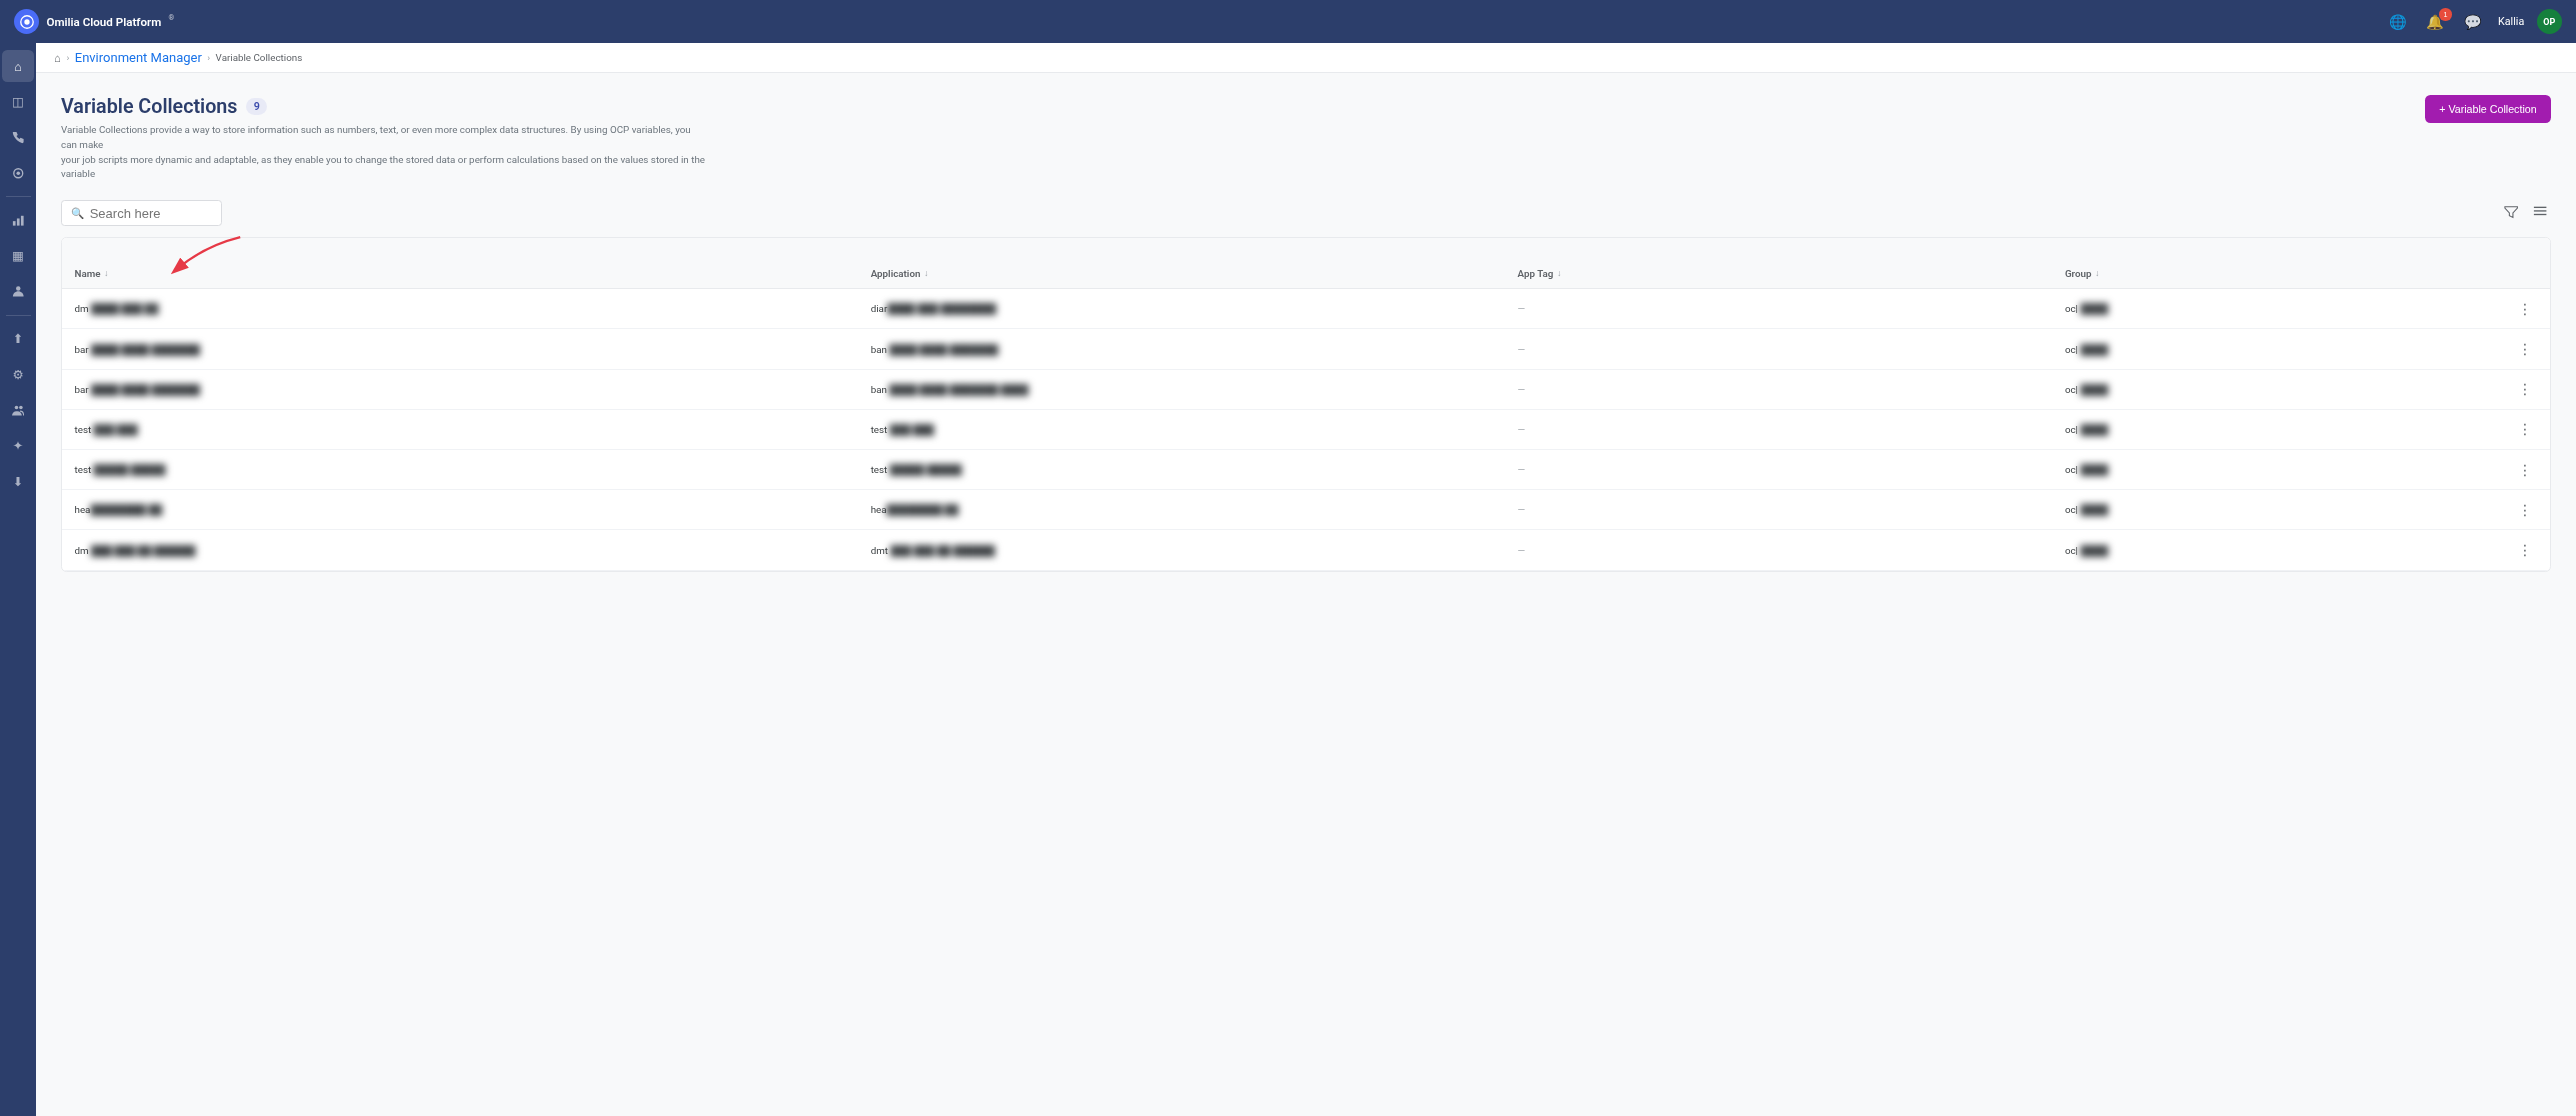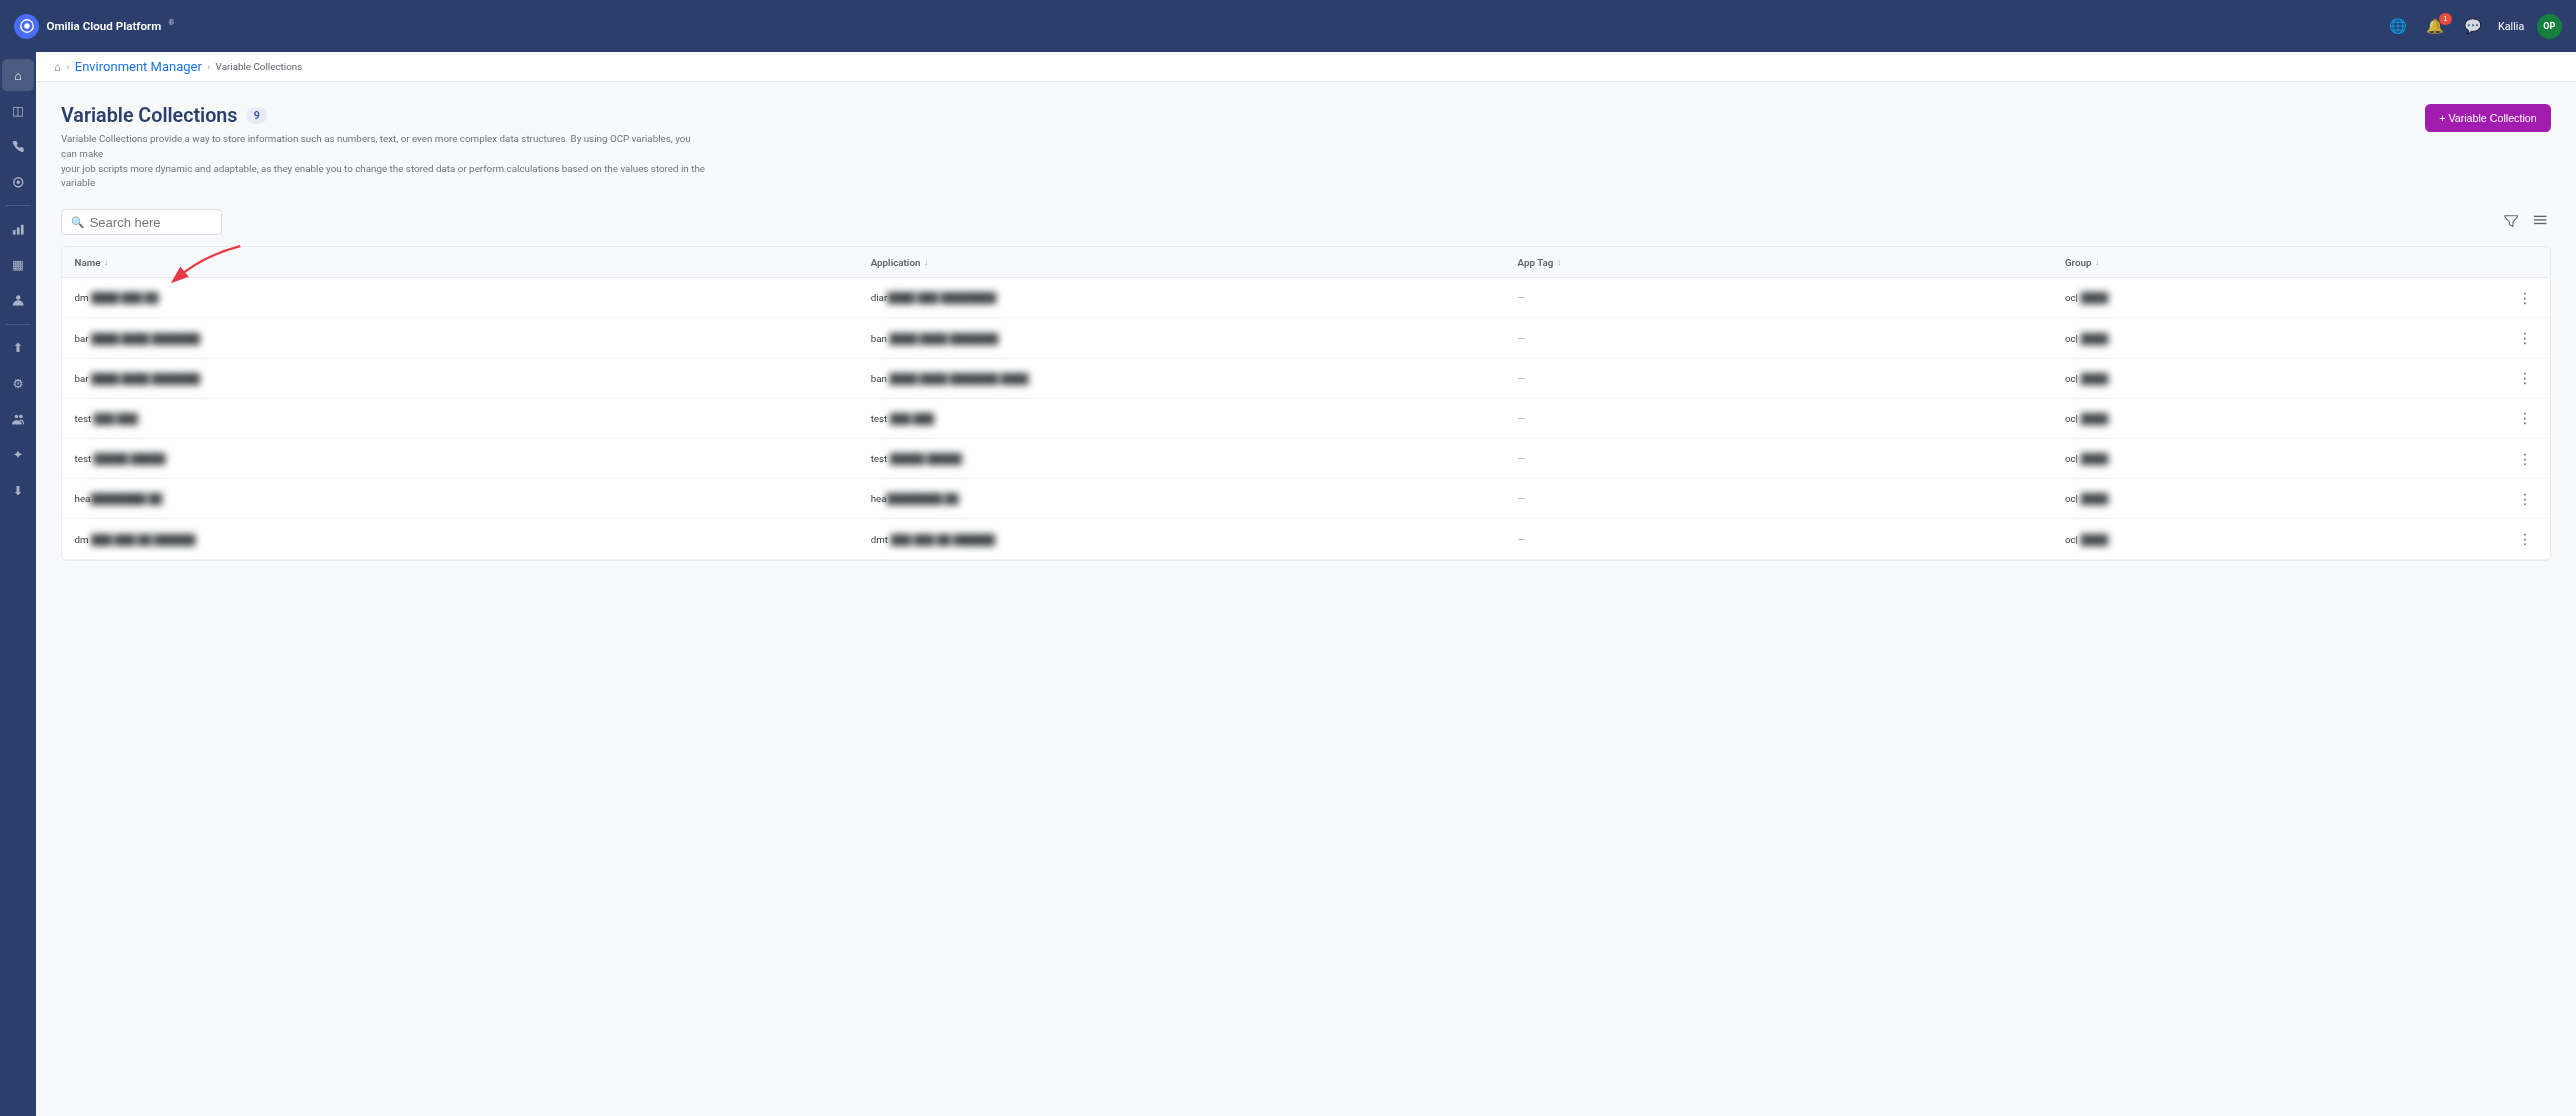--- a/index.html
+++ b/index.html
@@ -1,21 +1,21 @@
 <!DOCTYPE html>
 <html style="font-size:14.3px"><head>
   <meta charset="utf-8">
   <style>
     * { box-sizing: border-box; margin: 0; padding: 0; }
     body { font-family: -apple-system, BlinkMacSystemFont, 'Segoe UI', Roboto, sans-serif; background: #f0f2f5; display: flex; flex-direction: column; height: 100vh; overflow: hidden; }
 
     
     .navbar {
       background: #2c3e6b;
-      height: 52px;
+      height: 43px;
       display: flex;
       align-items: center;
       justify-content: space-between;
       padding: 0 14.3px;
       flex-shrink: 0;
     }
     .navbar-left {
       display: flex;
       align-items: center;
       gap: 7.2px;
@@ -280,20 +280,21 @@
       text-align: left;
       font-size: 9.8px;
       font-weight: 600;
       color: #5f6368;
       white-space: nowrap;
     }
     .col-sort {
       display: inline-flex;
       align-items: center;
       gap: 3.6px;
+      margin-top: 20px;
     }
     .sort-arrow {
       font-size: 9px;
       color: #9aa0a6;
     }
     .data-table tbody tr {
       border-bottom: 0.9px solid #f0f2f5;
       transition: background 0.15s;
     }
     .data-table td {

